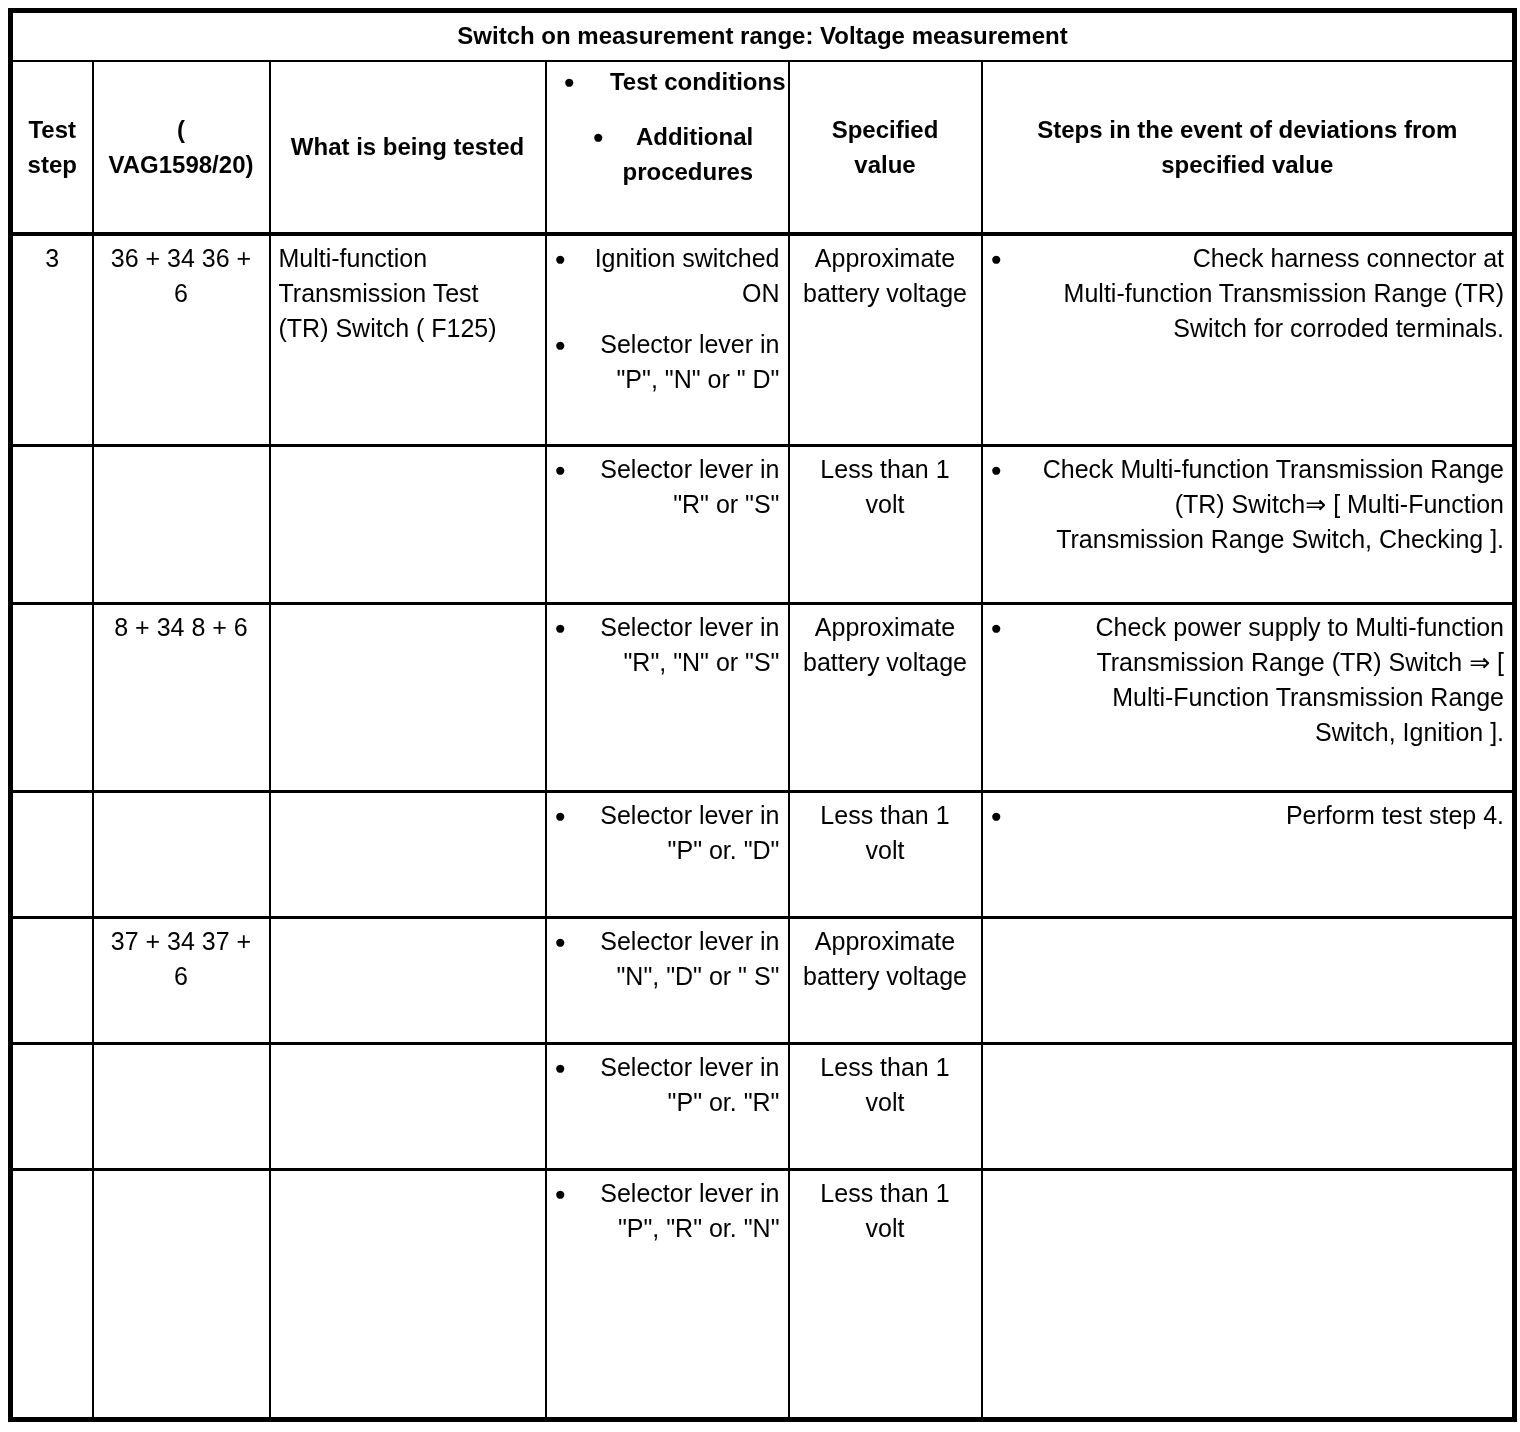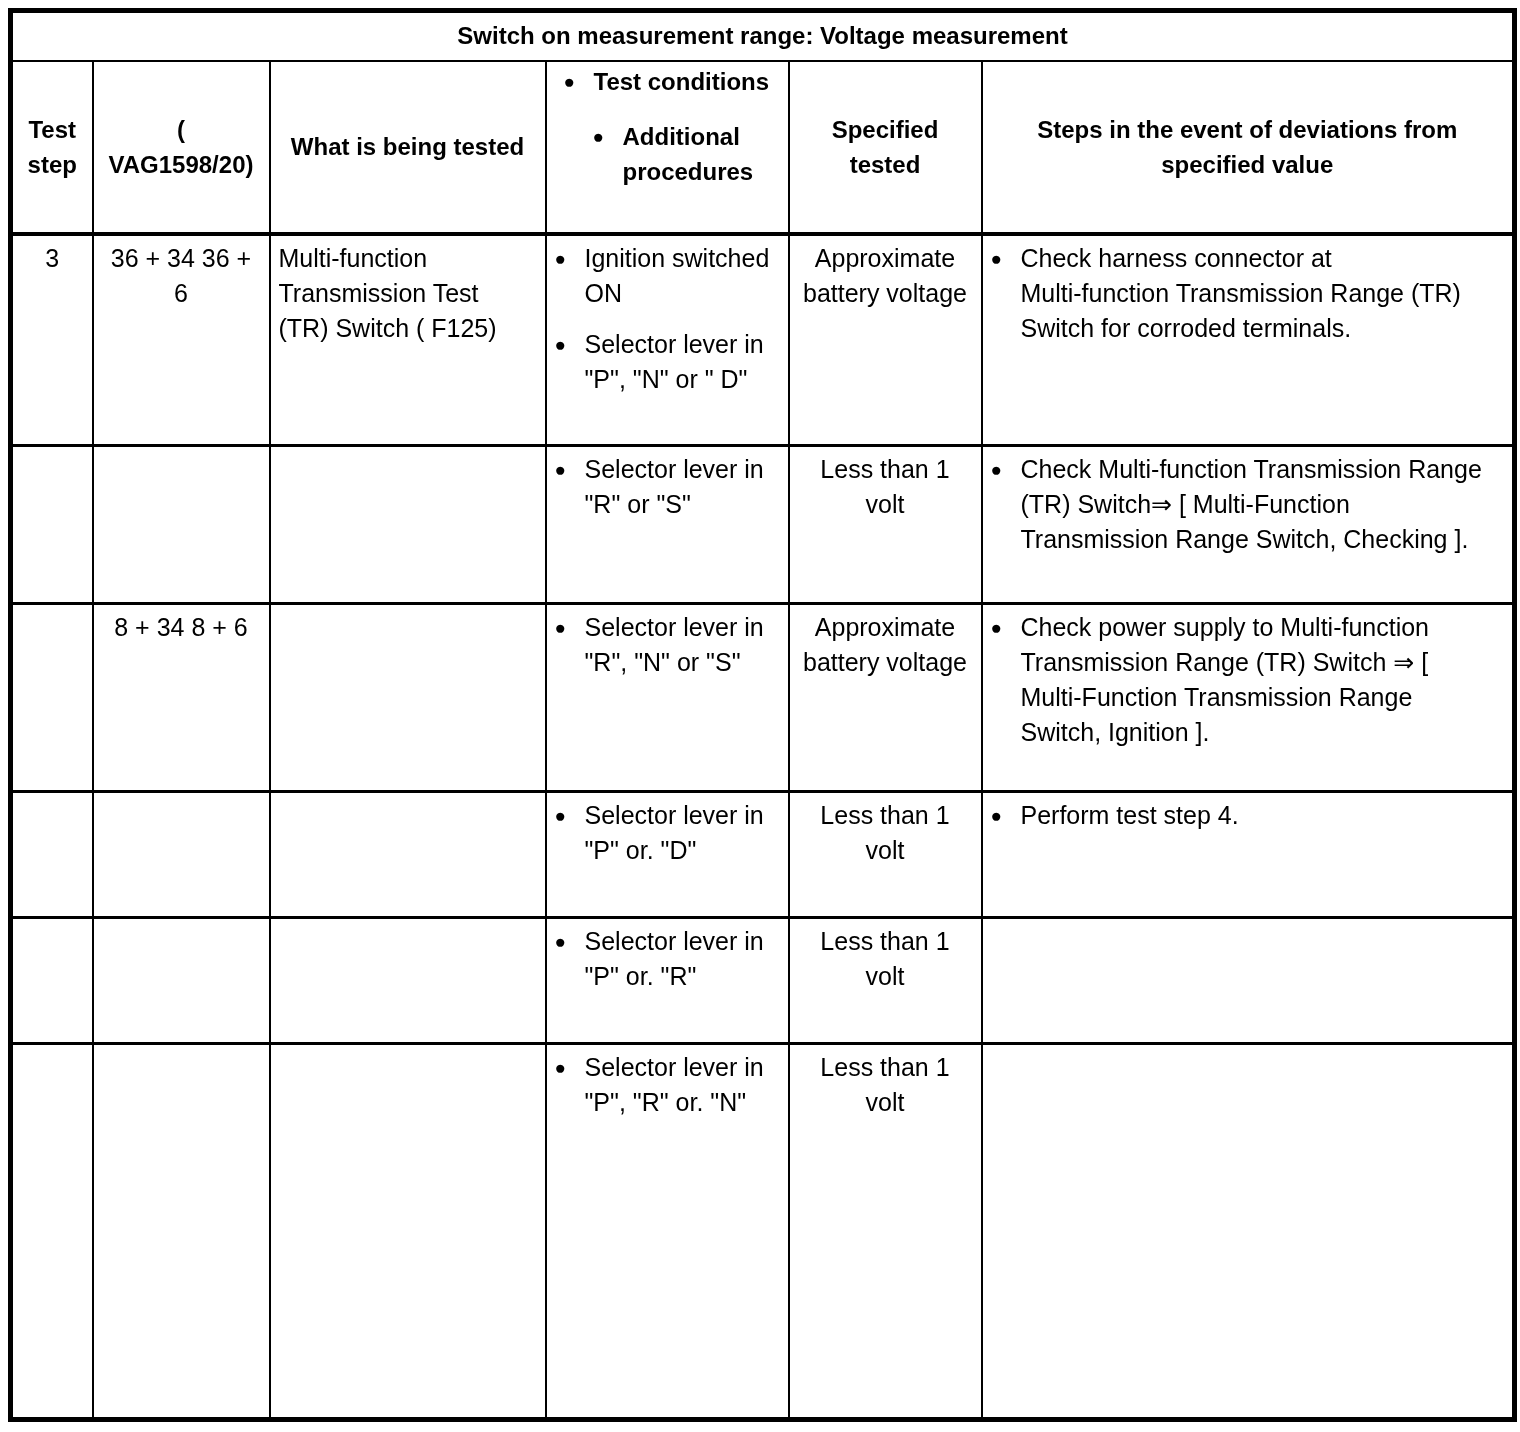--- a/index.html
+++ b/index.html
@@ -64,21 +64,21 @@
   td.pre { white-space: pre-line; }
   td.c-step, td.c-vag { text-align: center; }
   td.c-spec { text-align: center; padding-left: 4px; padding-right: 4px; }
   td.c-cond { padding: 5px 2px 0 17px; }
   td.c-steps { padding: 5px 8px 0 17px; }
   
   .bi { display: flex; align-items: flex-start; margin: 0 0 16px 0; }
   tr.hdr .bi { margin-bottom: 20px; }
   .bi.ind { margin-left: 29px; }
   .blt { flex: 0 0 30px; font-size: 19px; line-height: 35px; }
-  .btx { flex: 1 1 auto; white-space: pre-line; line-height: 35px; }
+  .btx { flex: 1 1 auto; white-space: pre-line; line-height: 35px; text-align: right; }
   .btx.ctr { flex: 0 1 auto; }
 </style>
 </head>
 <body>
 
 <div class="page">
 <table class="t">
   <colgroup>
     <col style="width:82px">
         <col style="width:177px">
@@ -104,21 +104,21 @@
               <span class="blt">●</span>
               <span class="btx">Test conditions</span>
             </div>
       <div class="bi ind">
               <span class="blt">●</span>
               <span class="btx ctr">Additional
 procedures</span>
             </div>
     </th>
     <th>Specified
-tested</th>
+value</th>
     <th>Steps in the event of deviations from
 specified value</th>
   </tr>
 
   <tr class="br" style="height:212px">
     <td class="c-step pre">3</td>
     <td class="c-vag pre">36 + 34 36 +
 6</td>
     <td class="c-tested pre">Multi-function
 Transmission Test
@@ -206,20 +206,36 @@
     </td>
     <td class="c-spec pre">Less than 1 volt</td>
     <td class="c-steps">
       <div class="bi">
               <span class="blt">●</span>
               <span class="btx">Perform test step 4.</span>
             </div>
     </td>
   </tr>
 
+  <tr class="br" style="height:126px">
+    <td class="c-step pre"></td>
+    <td class="c-vag pre">37 + 34 37 +
+6</td>
+    <td class="c-tested pre"></td>
+    <td class="c-cond">
+      <div class="bi">
+              <span class="blt">●</span>
+              <span class="btx">Selector lever in
+"N", "D" or " S"</span>
+            </div>
+    </td>
+    <td class="c-spec pre">Approximate
+battery voltage</td>
+    <td class="c-steps"></td>
+  </tr>
 
   <tr class="br" style="height:126px">
     <td class="c-step pre"></td>
     <td class="c-vag pre"></td>
     <td class="c-tested pre"></td>
     <td class="c-cond">
       <div class="bi">
               <span class="blt">●</span>
               <span class="btx">Selector lever in
 "P" or. "R"</span>

